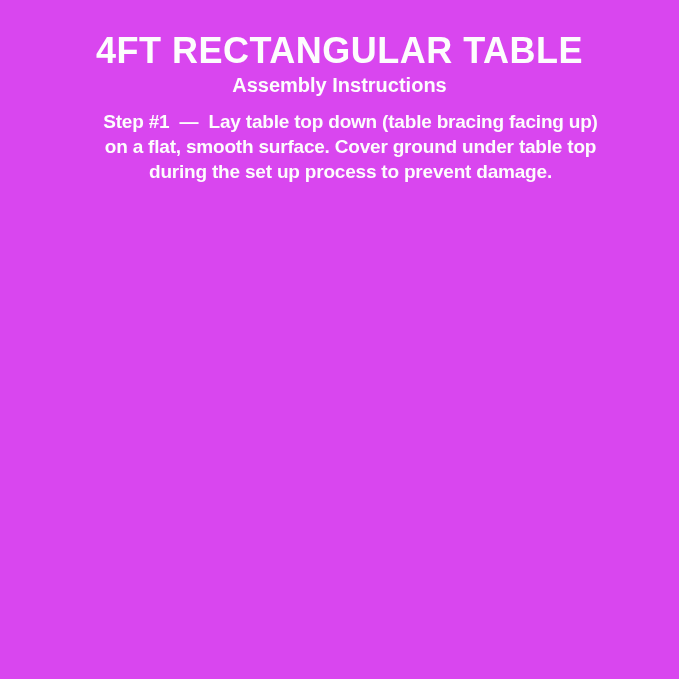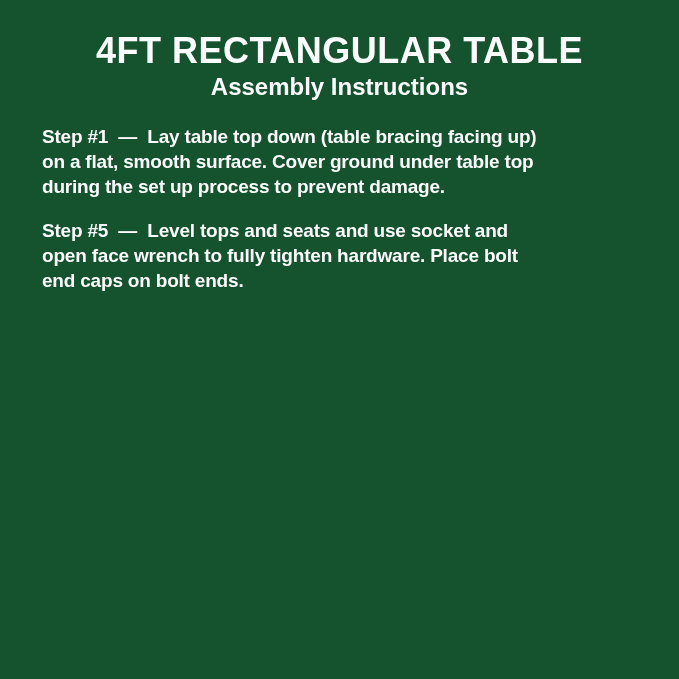--- a/index.html
+++ b/index.html
@@ -10,44 +10,45 @@
     width: 679px;
     height: 679px;
     background: #000000;
     overflow: hidden;
     font-family: "Liberation Sans", sans-serif;
   }
   .sheet {
     box-sizing: border-box;
     width: 679px;
     height: 679px;
-    background: #14532d;
+    background: #d946ef;
     color: #ffffff;
     padding: 30px 20px 0 42px;
   }
   .title {
     margin: 0 22px 0 0;
     text-align: center;
     font-size: 36px;
     font-weight: bold;
     letter-spacing: 0.5px;
     line-height: 1.15;
     color: #fdfdfd;
     white-space: nowrap;
   }
   .subtitle {
     margin: 2px 22px 0 0;
     text-align: center;
-    font-size: 24px;
+    font-size: 20px;
     font-weight: bold;
     line-height: 1.2;
     color: #fdfdfd;
   }
   .steps {
-    margin-top: 22px;
+    margin-top: 12px;
+    text-align: center;
   }
   .step {
     margin: 0 0 19px 0;
     font-size: 19px;
     font-weight: bold;
     line-height: 25px;
     letter-spacing: -0.2px;
     color: #fdfdfd;
     white-space: pre-wrap;
   }
@@ -56,17 +57,14 @@
 <body>
 
 <div class="sheet">
   <h1 class="title">4FT RECTANGULAR TABLE</h1>
   <h2 class="subtitle">Assembly Instructions</h2>
 
   <div class="steps">
     <p class="step">Step #1  —  Lay table top down (table bracing facing up)
 on a flat, smooth surface. Cover ground under table top
 during the set up process to prevent damage.</p>
-    <p class="step">Step #5  —  Level tops and seats and use socket and
-open face wrench to fully tighten hardware. Place bolt
-end caps on bolt ends.</p>
   </div>
 </div>
 
 </body></html>

